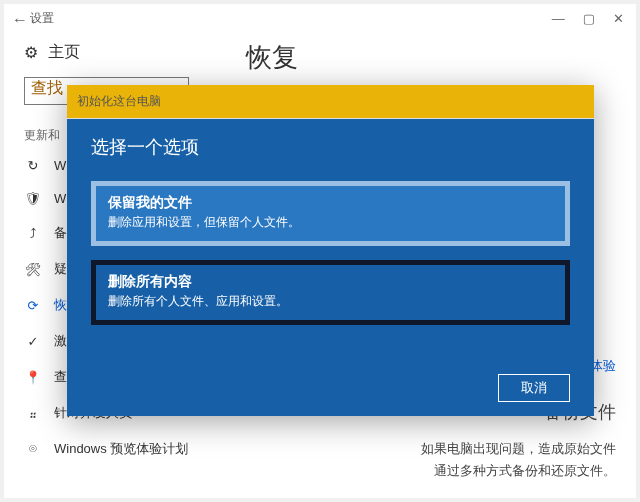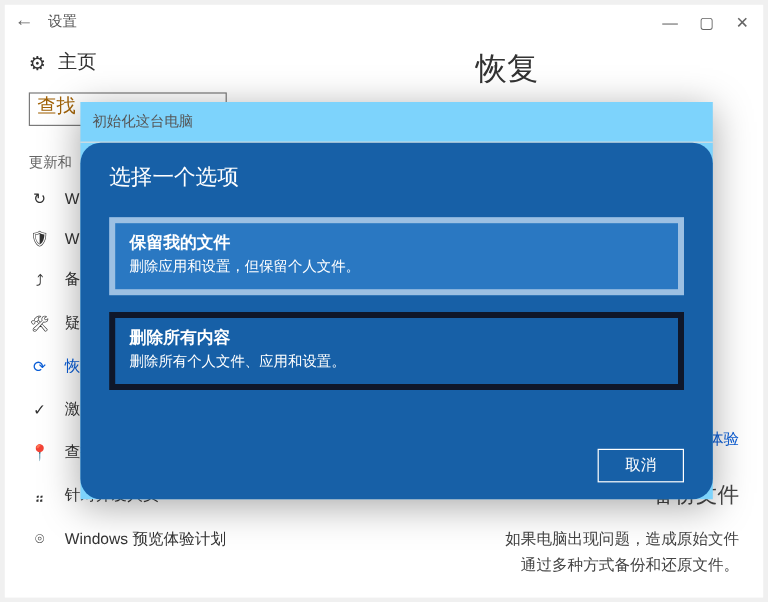--- a/index.html
+++ b/index.html
@@ -24,21 +24,21 @@
       height: 28px;
       display: flex;
       align-items: center;
       padding: 0 6px;
       font-size: 12px;
       color: #555;
     }
     .titlebar .back {
       width: 20px; text-align: center; font-size: 16px; color: #666;
     }
-    .titlebar .title { margin-left: 10px; }
+    .titlebar .title { }
     .titlebar .sysbtns {
       margin-left: auto; display: flex; gap: 18px;
       color: #666; font-size: 13px;
       padding-right: 6px;
     }
     .content { flex: 1; display: flex; }
     .sidebar {
       width: 200px; padding: 10px 10px 10px 20px;
       display: flex; flex-direction: column;
     }
@@ -60,49 +60,49 @@
     .navlist { display: flex; flex-direction: column; gap: 18px; }
     .navitem { display:flex; align-items:center; gap:12px; font-size:13px;}
     .navitem .icon { width:18px; text-align:center; color:#333; }
     .navitem.selected { color:#0b5ed7; }
     .navitem.selected .icon { color:#0b5ed7; }
     .main {
       flex: 1; padding: 4px 20px 10px 25px;
       position: relative;
     }
     .main h1 {
-      font-size: 26px; font-weight: 400; margin: 4px 0 18px 0; text-align: center;
+      font-size: 26px; font-weight: 400; margin: 4px 0 18px 17px;
     }
     .main .body {
       font-size: 13px; color: #444; line-height: 1.7; text-align: right;
     }
     .link { color: #0b5ed7; }
     .main h2 {
       font-size: 18px; font-weight: 400; margin: 20px 0 10px 0;
     }
     
     .wizard {
       position: absolute;
       top: 85px; left: 67px;
       width: 527px; height: 331px;
-      background: #7dd3fc;
+      background: #eab308;
       box-shadow: 0 6px 30px rgba(0,0,0,0.35);
       display: flex; flex-direction: column;
       z-index: 10;
     }
     .wiz-title {
       padding: 8px 10px; font-size: 12px; color: #555;
       border-bottom: 1px solid #ddd;
     }
     .wiz-body {
       flex: 1;
       background: #1760a7;
       color: #fff;
       padding: 16px 24px 14px 24px;
-      display: flex; flex-direction: column; border-radius: 17px;
+      display: flex; flex-direction: column;
     }
     .wiz-body h3 {
       font-size: 18px; font-weight: 400; margin-bottom: 22px;
     }
     .opt {
       border: 5px solid #0f172a;
       padding: 8px 12px 10px 12px;
       margin-bottom: 14px;
       cursor: pointer;
     }

